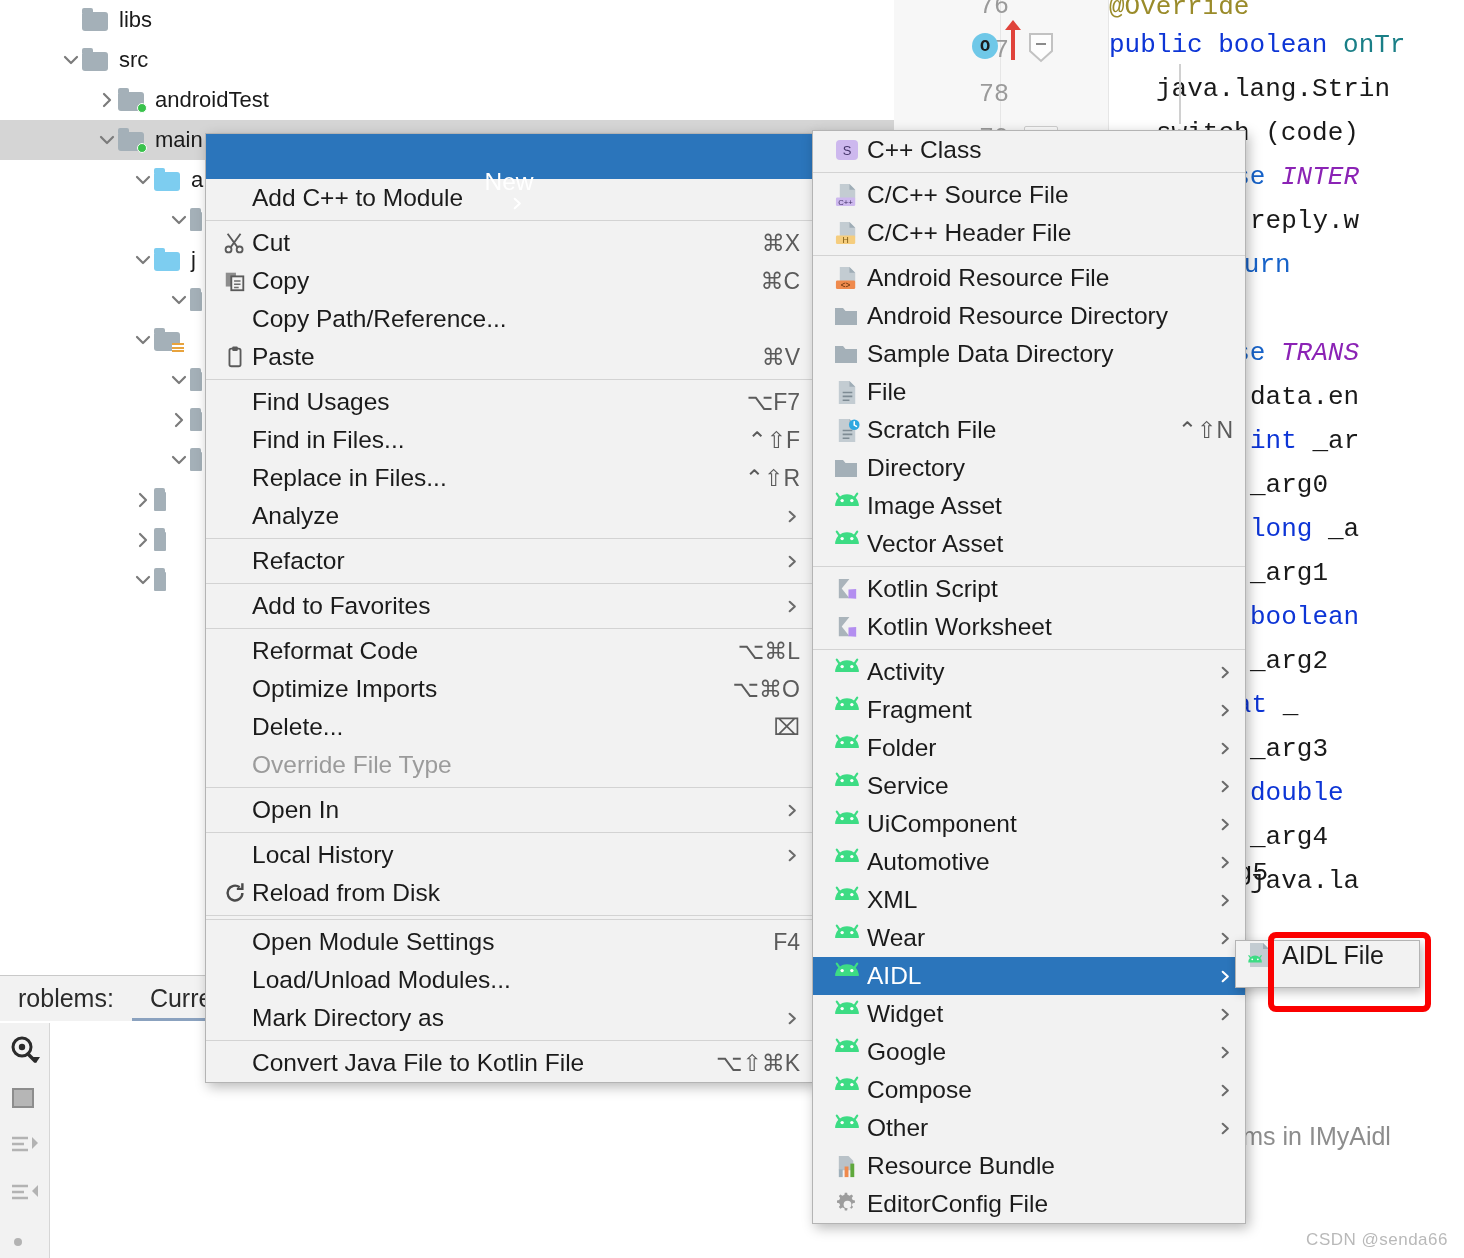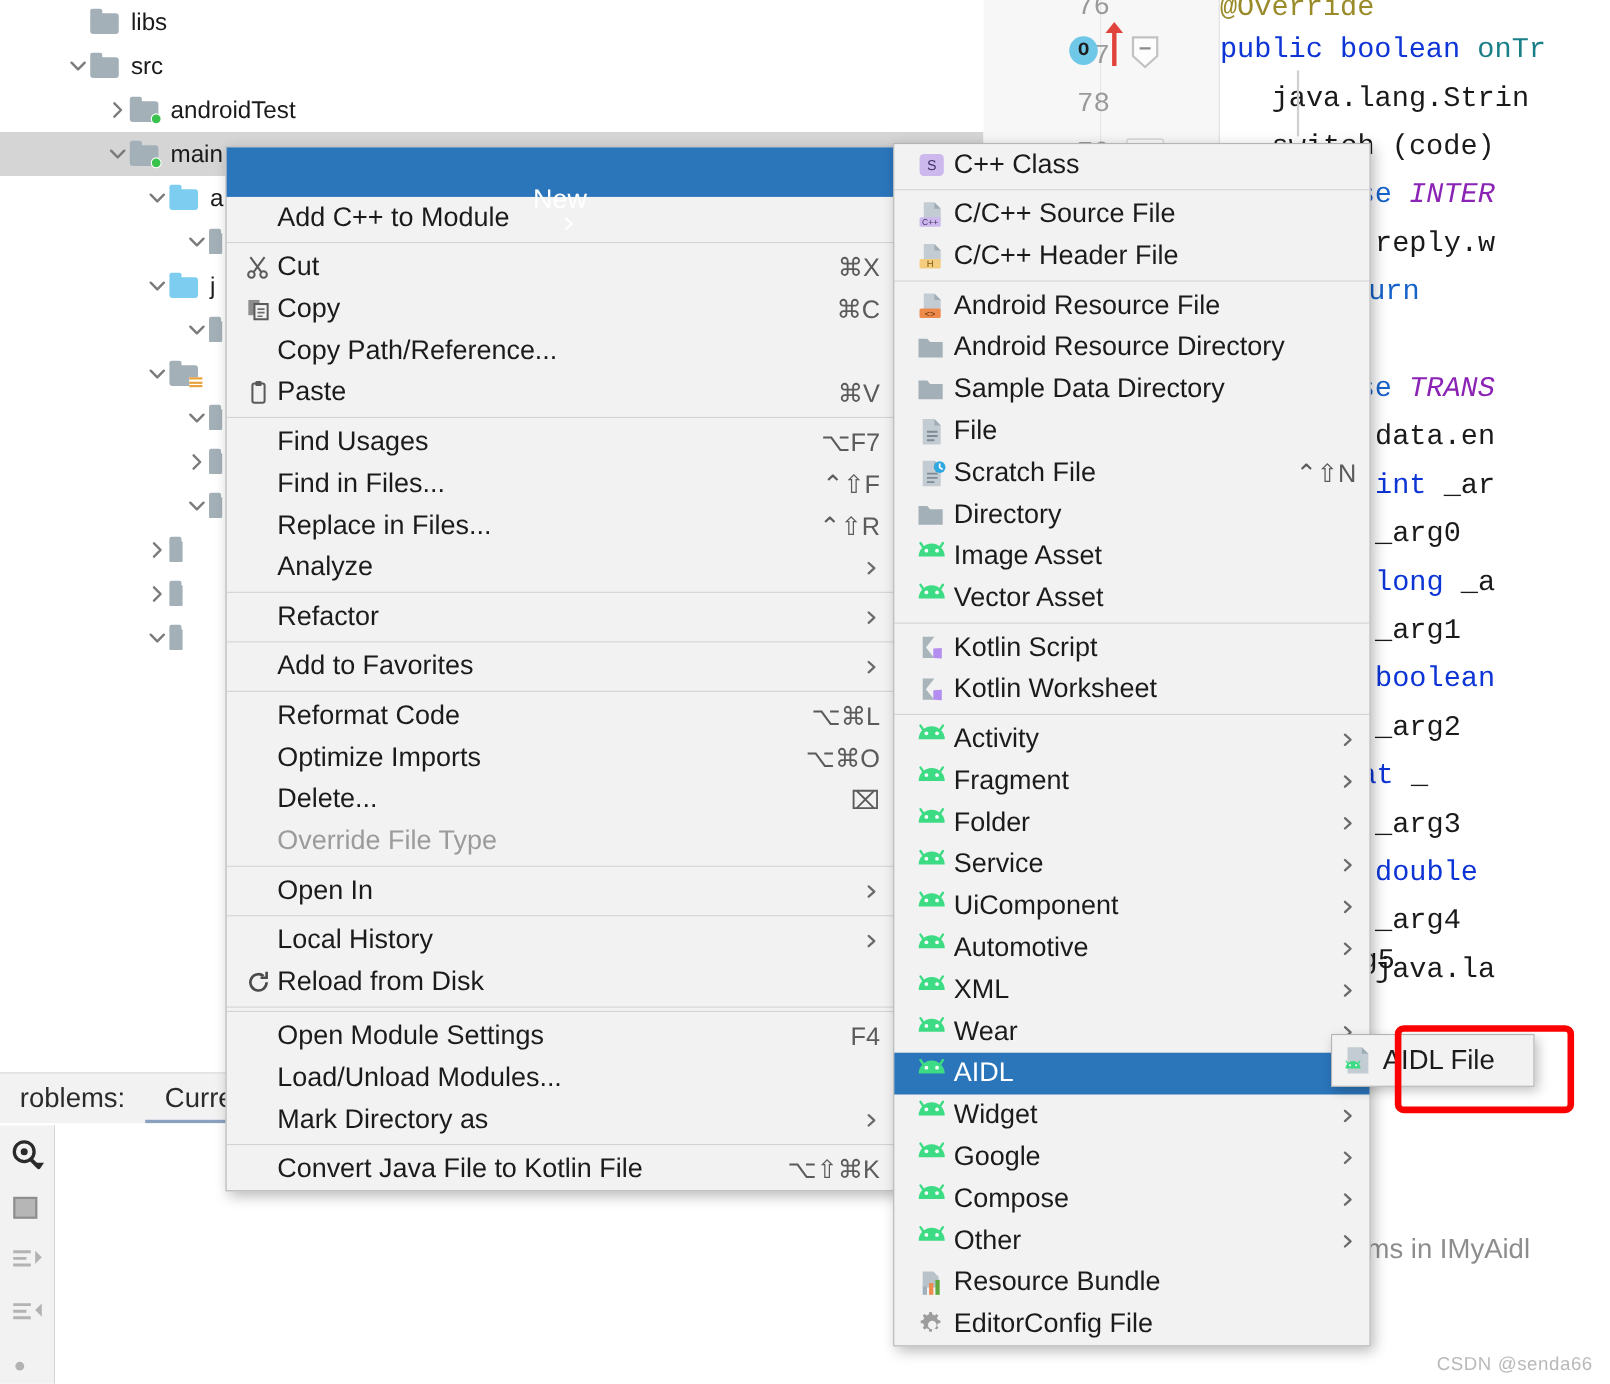--- a/index.html
+++ b/index.html
@@ -60,21 +60,21 @@
   
   .submenu { position:absolute; left:812px; top:130px; width:434px; background:#f2f2f2; border:1px solid #b4b4b4; box-shadow: 3px 4px 12px rgba(0,0,0,0.28); z-index: 50; }
   .smi { height:38px; display:flex; align-items:center; padding:0 12px 0 14px; font-size:24.5px; color:#1b1b1b; }
   .smi.sel { background:#2b75bb; color:#fff; }
   .smi .smi-ico { width:40px; flex:0 0 40px; display:flex; align-items:center; justify-content:center; }
   .smi .smi-lbl { flex:1 1 auto; white-space:nowrap; }
   .smi .smi-acc { font-size:23px; color:#5b5b5b; margin-left:14px; }
   .smi .smi-arrow { margin-left:10px; width:16px; display:flex; align-items:center; justify-content:center; }
 
   
-  .aidlpop { position:absolute; left:1210px; top:940px; width:185px; height:48px; background:#f2f2f2; border:1px solid #b4b4b4; box-shadow:3px 4px 10px rgba(0,0,0,0.25); display:flex; align-items:center; padding-left:8px; z-index:60; }
+  .aidlpop { position:absolute; left:1235px; top:940px; width:185px; height:48px; background:#f2f2f2; border:1px solid #b4b4b4; box-shadow:3px 4px 10px rgba(0,0,0,0.25); display:flex; align-items:flex-start; padding-left:8px; z-index:60; }
   .aidlpop .lbl { font-size:25px; color:#1b1b1b; margin-left:8px; }
   .redbox { position:absolute; left:1268px; top:932px; width:163px; height:80px; border:6px solid #fb0000; border-radius:8px; z-index:70; }
 
   
   .bottom { position:absolute; left:0; top:975px; width:620px; height:283px; background:#fff; border-top:1px solid #c9c9c9; }
   .bottom-tabs { position:absolute; left:0; top:0; width:620px; height:45px; background:#f2f2f2; display:flex; align-items:center; }
   .btab { font-size:25px; color:#2b2b2b; padding:0 18px; line-height:45px; height:45px; }
   .btab.active { border-bottom:3px solid #8ba2bf; }
   .bottom-toolstrip { position:absolute; left:0; top:47px; width:50px; height:236px; background:#f2f2f2; border-right:1px solid #d6d6d6; }
   .bts-ico { position:absolute; left:8px; width:34px; height:30px; }

